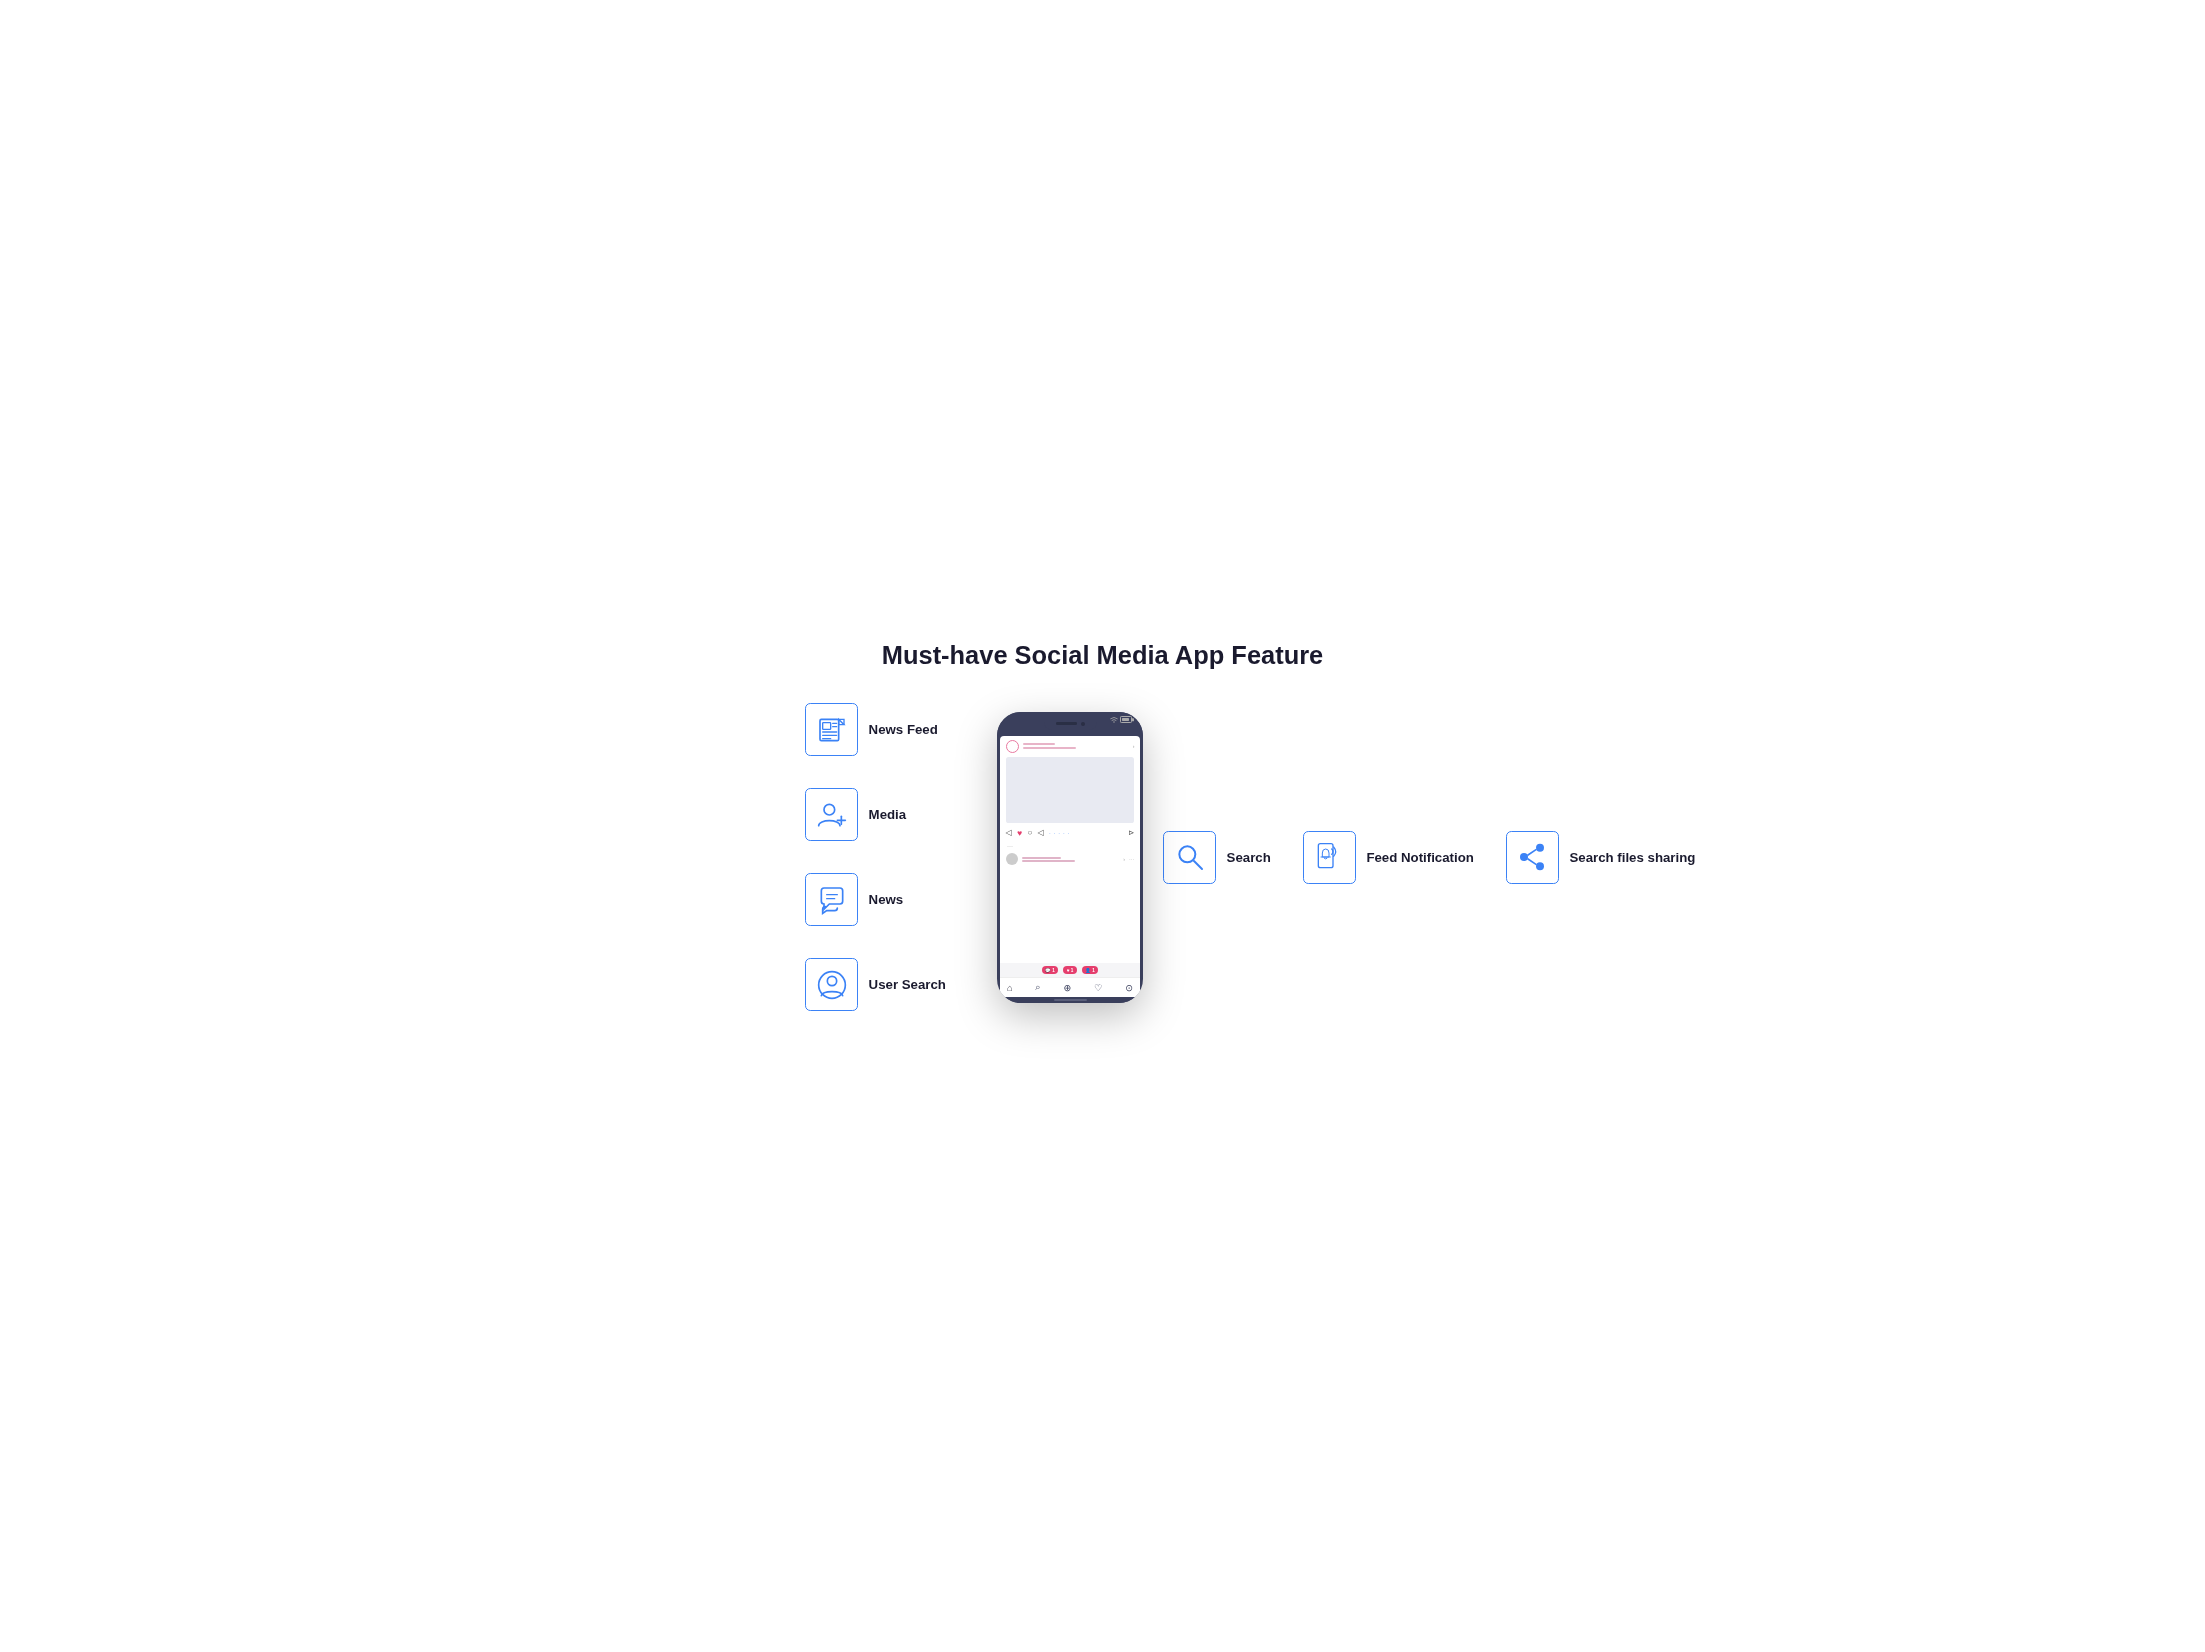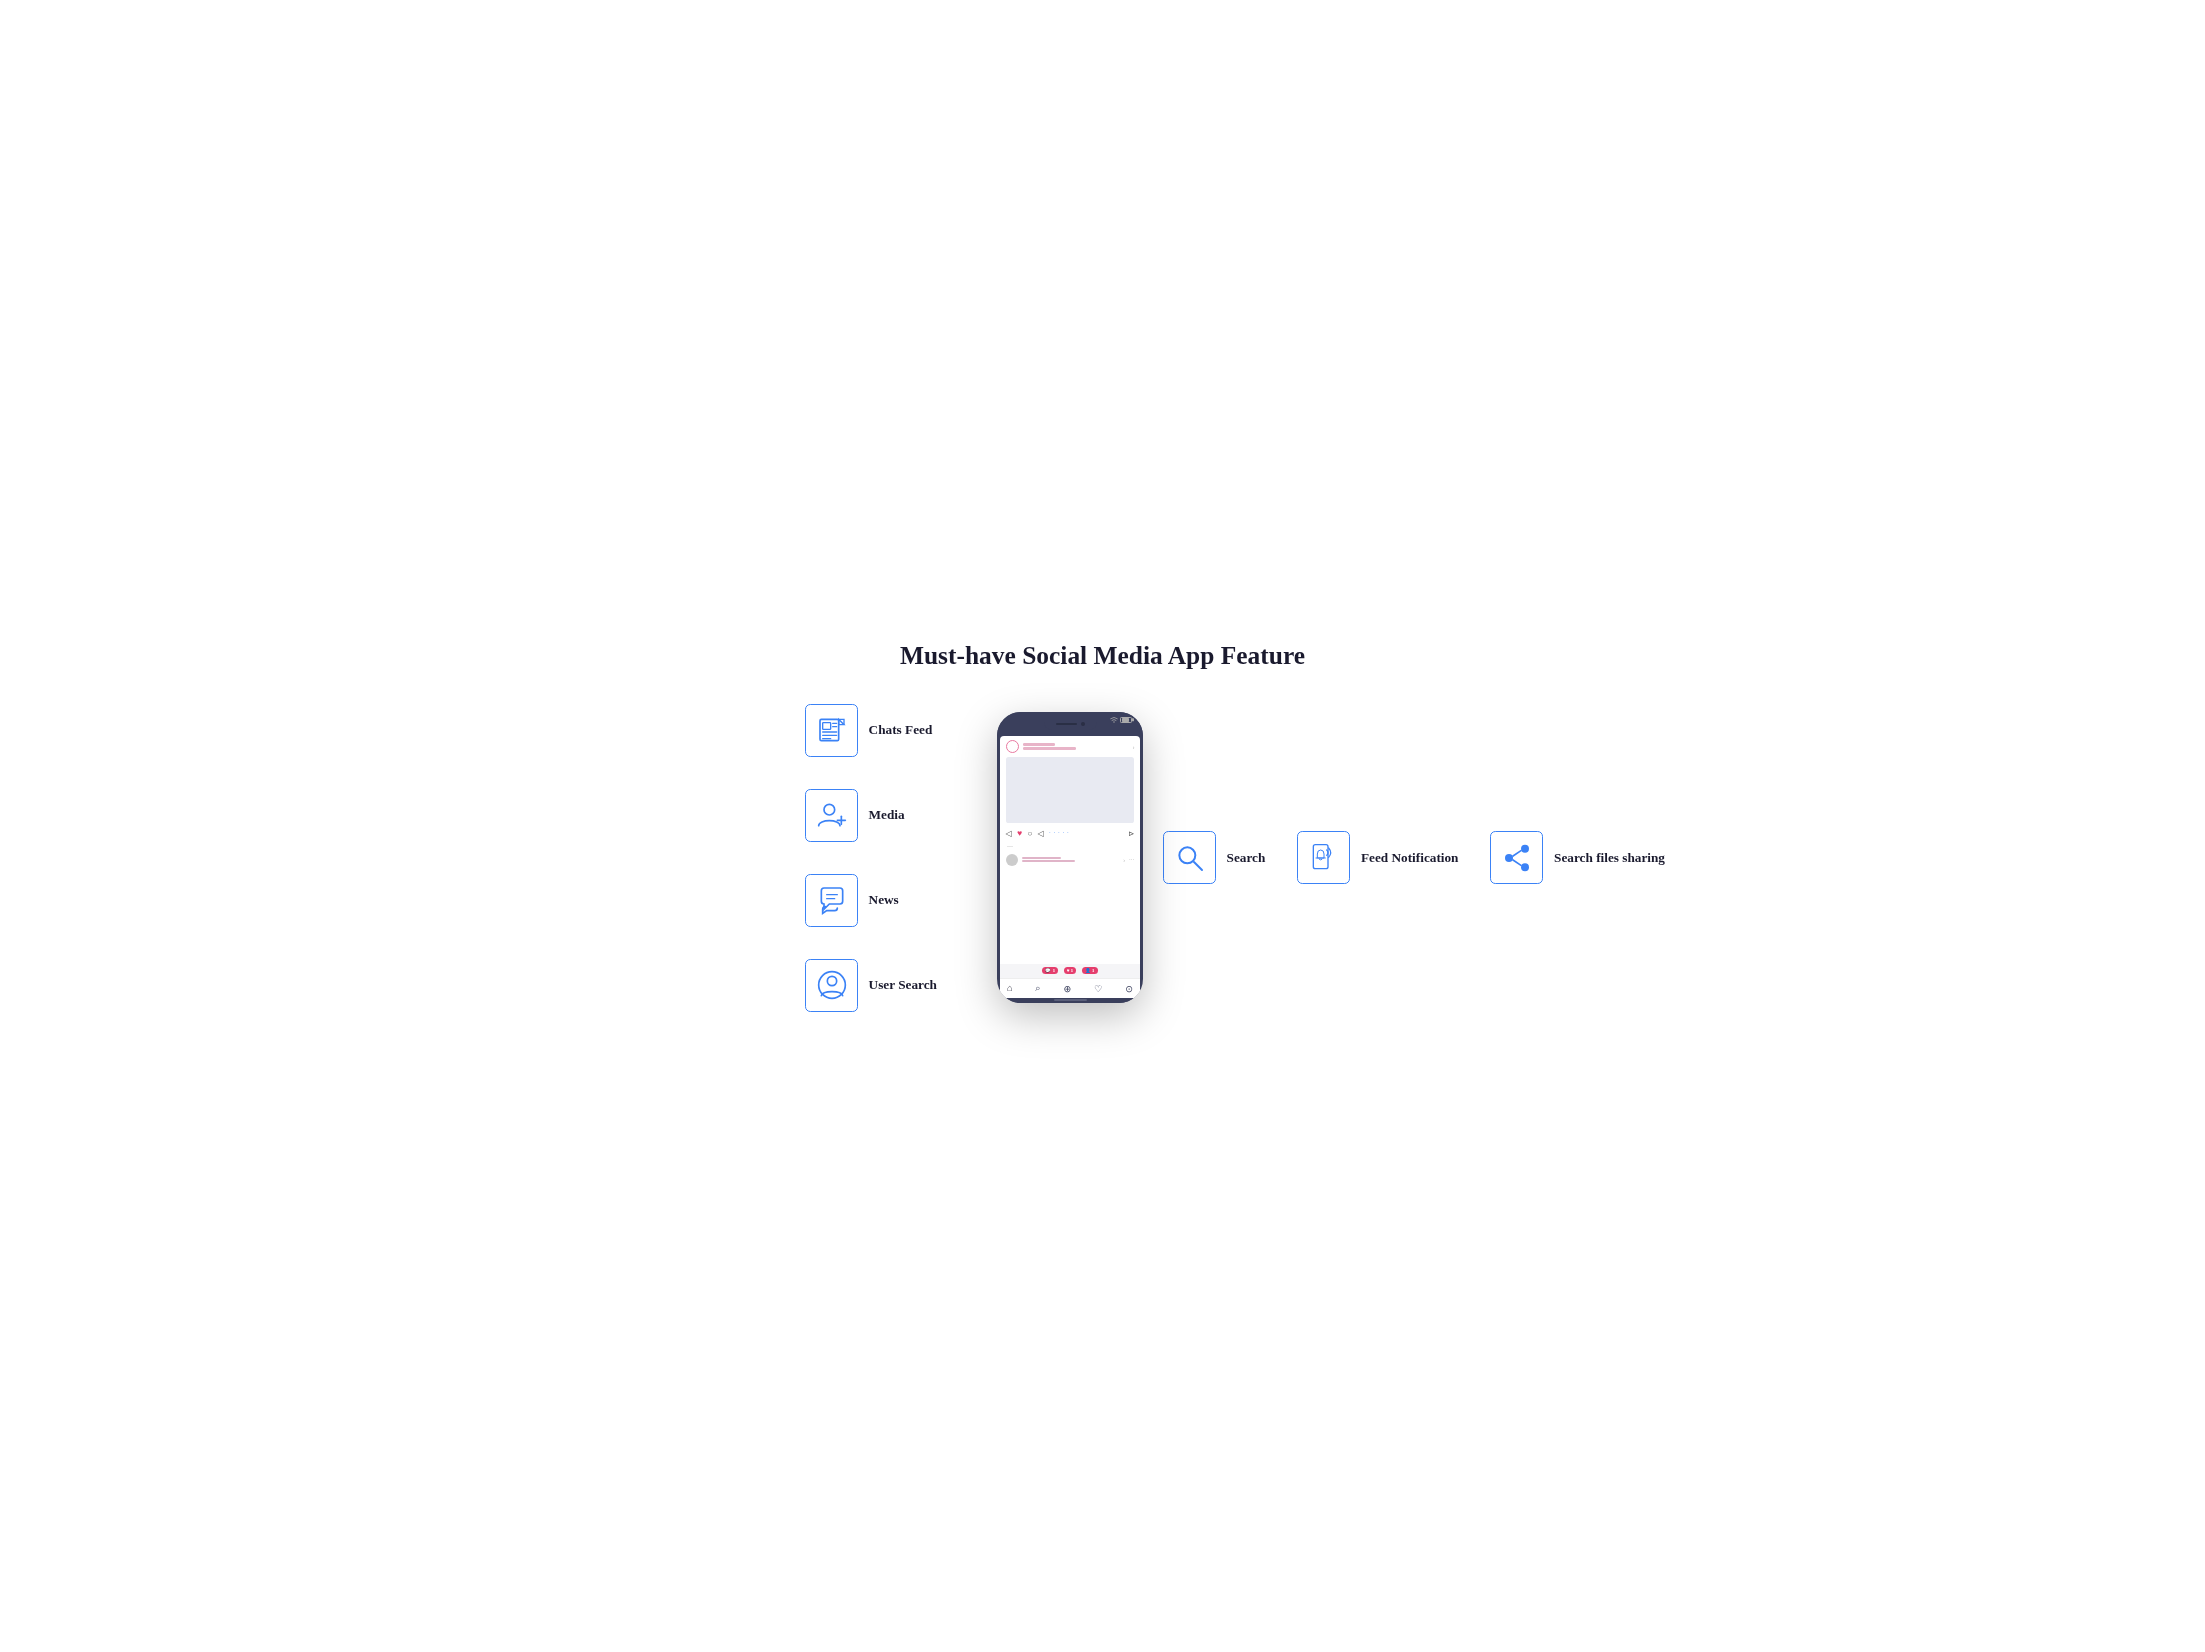--- a/index.html
+++ b/index.html
@@ -8,21 +8,20 @@
       font-family: 'Arial', sans-serif;
       display: flex;
       justify-content: center;
       align-items: center;
       min-height: 100vh;
       padding: 26.5px 13.2px;
     }
     .container {
       max-width: 595px;
       width: 100%;
-      font-family: Liberation Serif, serif;
     }
     .page-title {
       text-align: center;
       font-size: 2.4rem;
       font-weight: 800;
       color: #1a1a2e;
       margin-bottom: 33px;
     }
     .main-layout {
       display: flex;
@@ -334,21 +333,21 @@
 <body>
 
 <div class="container">
   <h1 class="page-title">Must-have Social Media App Feature</h1>
 
   <div class="main-layout">
 
     <div class="left-features">
 
       <div class="feature-item left">
-        <span class="feature-label">Chats Feed</span>
+        <span class="feature-label">News Feed</span>
         <div class="icon-box">
           <svg viewBox="0 0 48 48" fill="none" xmlns="http://www.w3.org/2000/svg">
             <rect x="6" y="8" width="28" height="32" rx="2" stroke="#3b82f6" stroke-width="2.5" fill="none"></rect>
             <rect x="10" y="13" width="12" height="10" rx="1" stroke="#3b82f6" stroke-width="2" fill="none"></rect>
             <line x1="25" y1="14" x2="31" y2="14" stroke="#3b82f6" stroke-width="2" stroke-linecap="round"></line>
             <line x1="25" y1="19" x2="31" y2="19" stroke="#3b82f6" stroke-width="2" stroke-linecap="round"></line>
             <line x1="10" y1="27" x2="31" y2="27" stroke="#3b82f6" stroke-width="2" stroke-linecap="round"></line>
             <line x1="10" y1="32" x2="31" y2="32" stroke="#3b82f6" stroke-width="2" stroke-linecap="round"></line>
             <line x1="10" y1="37" x2="22" y2="37" stroke="#3b82f6" stroke-width="2" stroke-linecap="round"></line>
 

